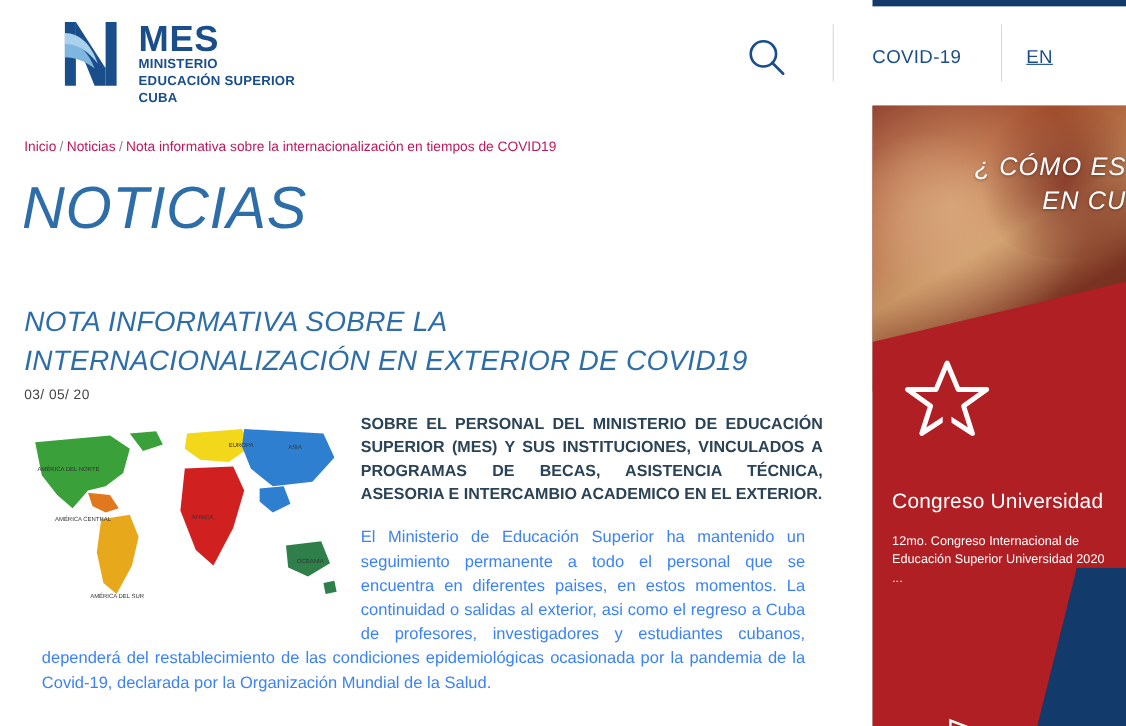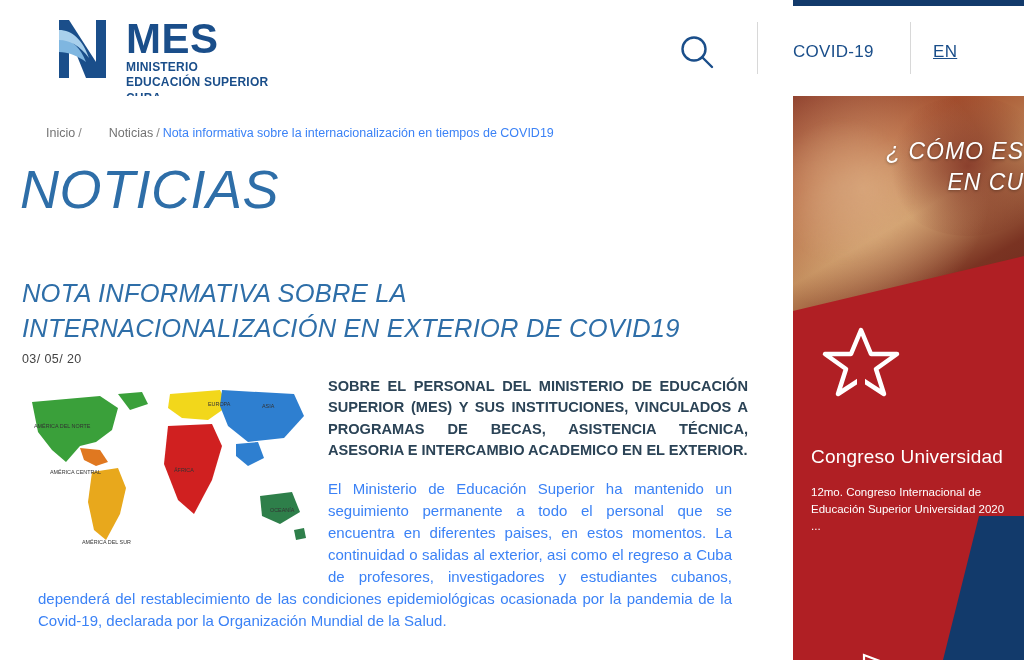--- a/index.html
+++ b/index.html
@@ -31,21 +31,21 @@
     display: flex;
     align-items: flex-start;
   }
   .logo-mark {
     width: 62px; height: 64px;
     position: relative;
     margin-right: 8px;
   }
   .logo-text { padding-top: 2px; }
   .logo-mes {
-    font-size: 42px;
+    font-size: 33px;
     font-weight: bold;
     color: #1a4e8a;
     letter-spacing: 0.5px;
     line-height: 1;
     font-family: "Liberation Sans", sans-serif;
   }
   .logo-line {
     font-size: 12px;
     color: #1a4e8a;
     font-weight: bold;
@@ -209,27 +209,26 @@
     background: #fff;
     padding: 0 46px 0 22px;
   }
   .breadcrumb {
     position: absolute;
     left: 22px; top: 30px;
     font-size: 12.5px;
     color: #555;
   }
   .breadcrumb a {
-    color: #737373;
+    color: #be185d;
     text-decoration: none;
     cursor: pointer;
-    margin-left: 24px;
   }
   .breadcrumb .sep { color: #888; padding: 0 3px; }
-  .breadcrumb .current { color: #3b82f6; }
+  .breadcrumb .current { color: #be185d; }
 
   .page-title {
     position: absolute;
     left: 20px; top: 62px;
     font-size: 54px;
     font-style: italic;
     color: #2e6ea8;
     letter-spacing: 0.5px;
     font-weight: 400;
   }

